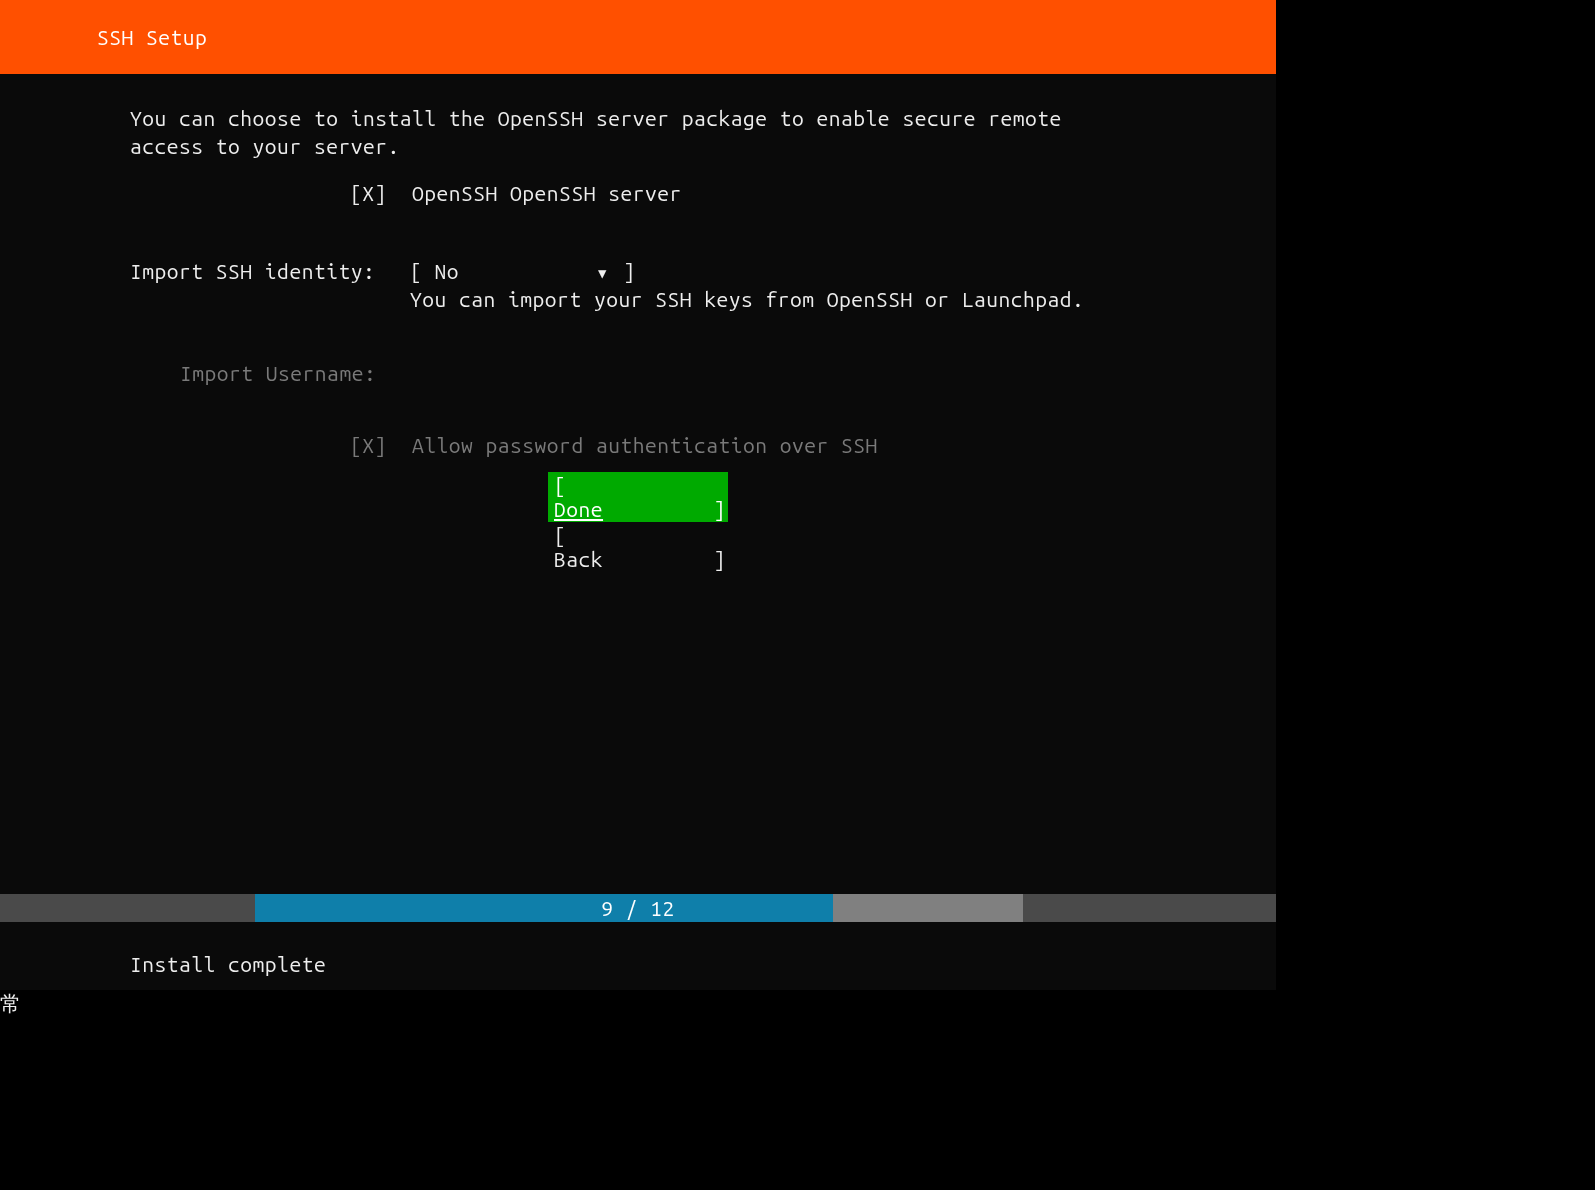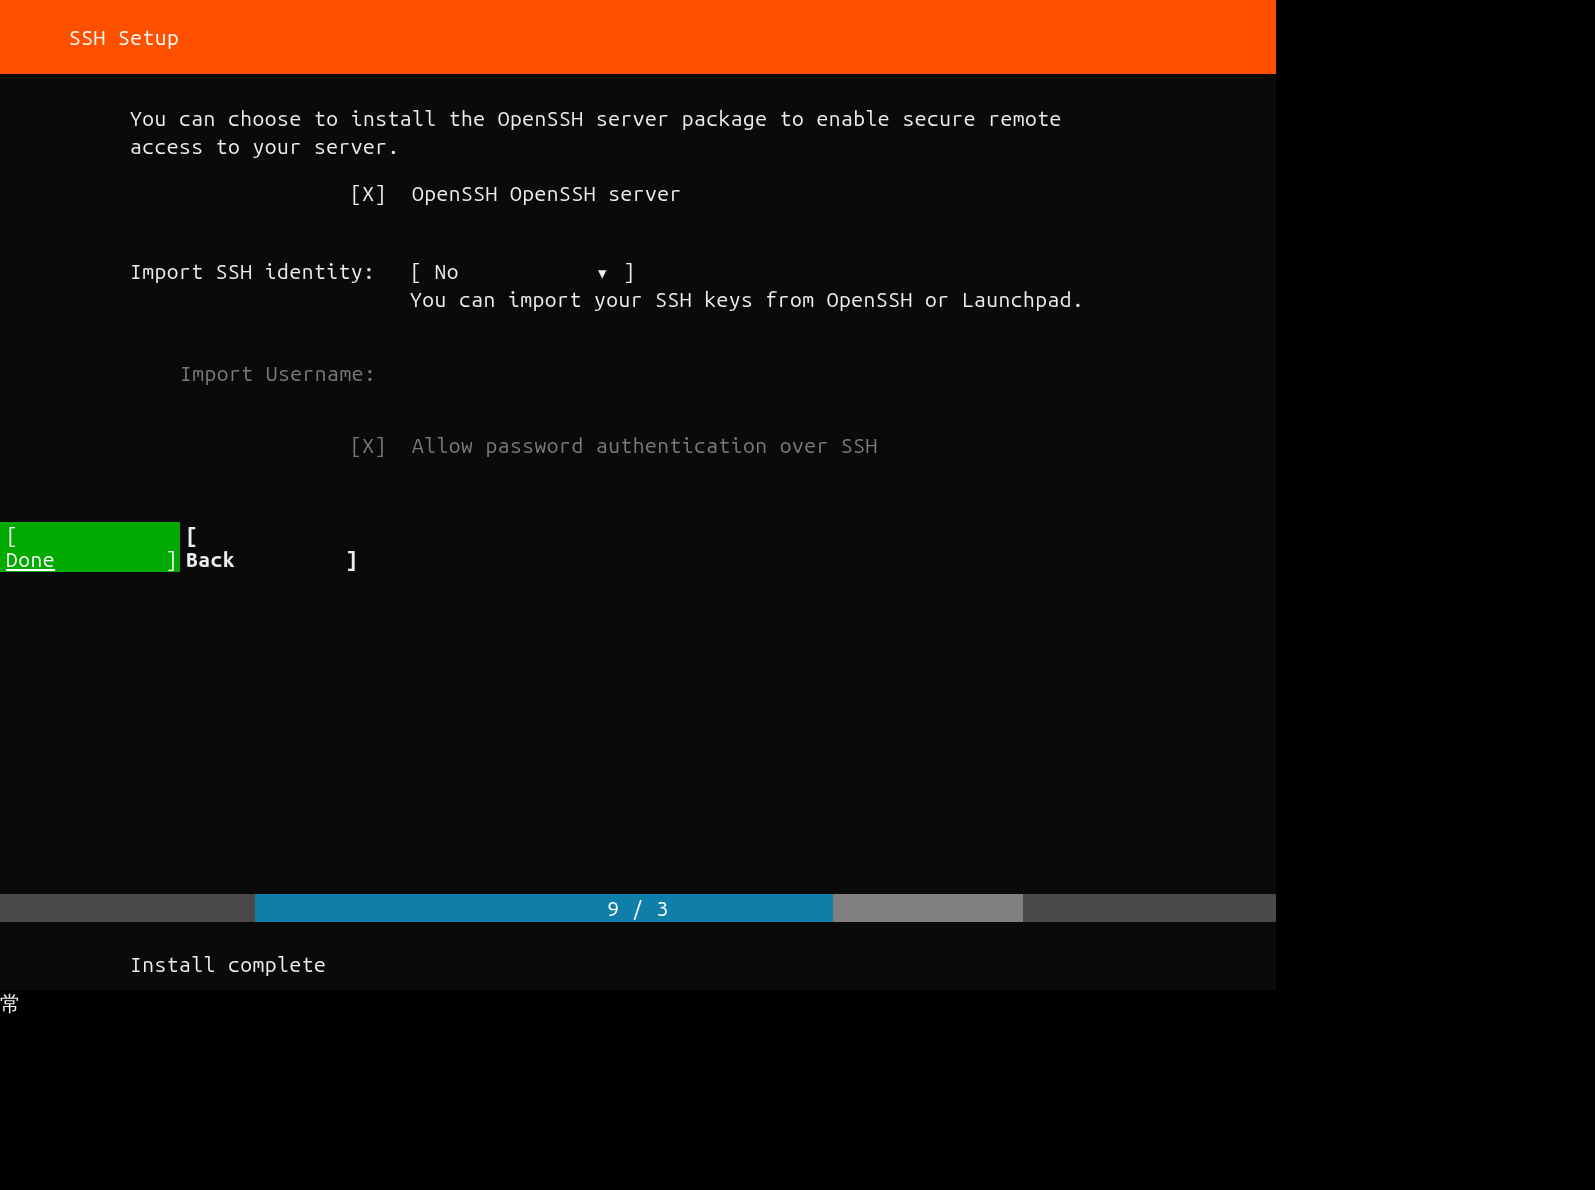--- a/index.html
+++ b/index.html
@@ -23,21 +23,21 @@
     margin: 0;
     position: relative;
     background: #0a0a0a;
   }
   .header-bar {
     background: #ff5000;
     color: #ffffff;
     height: 74px;
     display: flex;
     align-items: center;
-    padding-left: 69px;
+    padding-left: 97px;
   }
   .content {
     padding: 30px 125px 0 130px;
     position: relative;
     height: 588px;
   }
   .intro-text {
     color: #eeeeee;
     line-height: 1.35;
     margin-bottom: 20px;
@@ -103,41 +103,40 @@
   .allow-pw-row {
     margin-top: 48px;
     display: flex;
   }
   .buttons-area {
     position: absolute;
     bottom: 90px;
     left: 0;
     width: 100%;
     display: flex;
-    flex-direction: row;
+    flex-direction: column;
     align-items: center;
   }
   .btn {
     width: 180px;
     text-align: left;
     padding: 1px 6px;
     margin-bottom: 0px;
     cursor: pointer;
   }
   .btn-done {
     background: #00aa00;
     color: #ffffff;
   }
   .btn-done .label-text {
     text-decoration: underline;
   }
   .btn-back {
     background: transparent;
     color: #eeeeee;
-    font-weight: bold;
   }
   .footer {
     position: absolute;
     bottom: 0;
     left: 0;
     width: 100%;
   }
   .progress-bar-row {
     background: #4a4a4a;
     height: 28px;
@@ -225,20 +224,20 @@
         <span>[ </span><span>Back</span>&nbsp;&nbsp;&nbsp;&nbsp;&nbsp;&nbsp;&nbsp;&nbsp;&nbsp;]
       </div>
     </div>
 
   </div>
 
   <div class="footer">
     <div class="progress-bar-row">
       <div class="progress-track"></div>
       <div class="progress-fill"></div>
-      <div class="progress-text">9 / 3</div>
+      <div class="progress-text">9 / 12</div>
     </div>
     <div class="status-row">Install complete</div>
   </div>
 
 </div>
 
 
 
 常</body></html>

